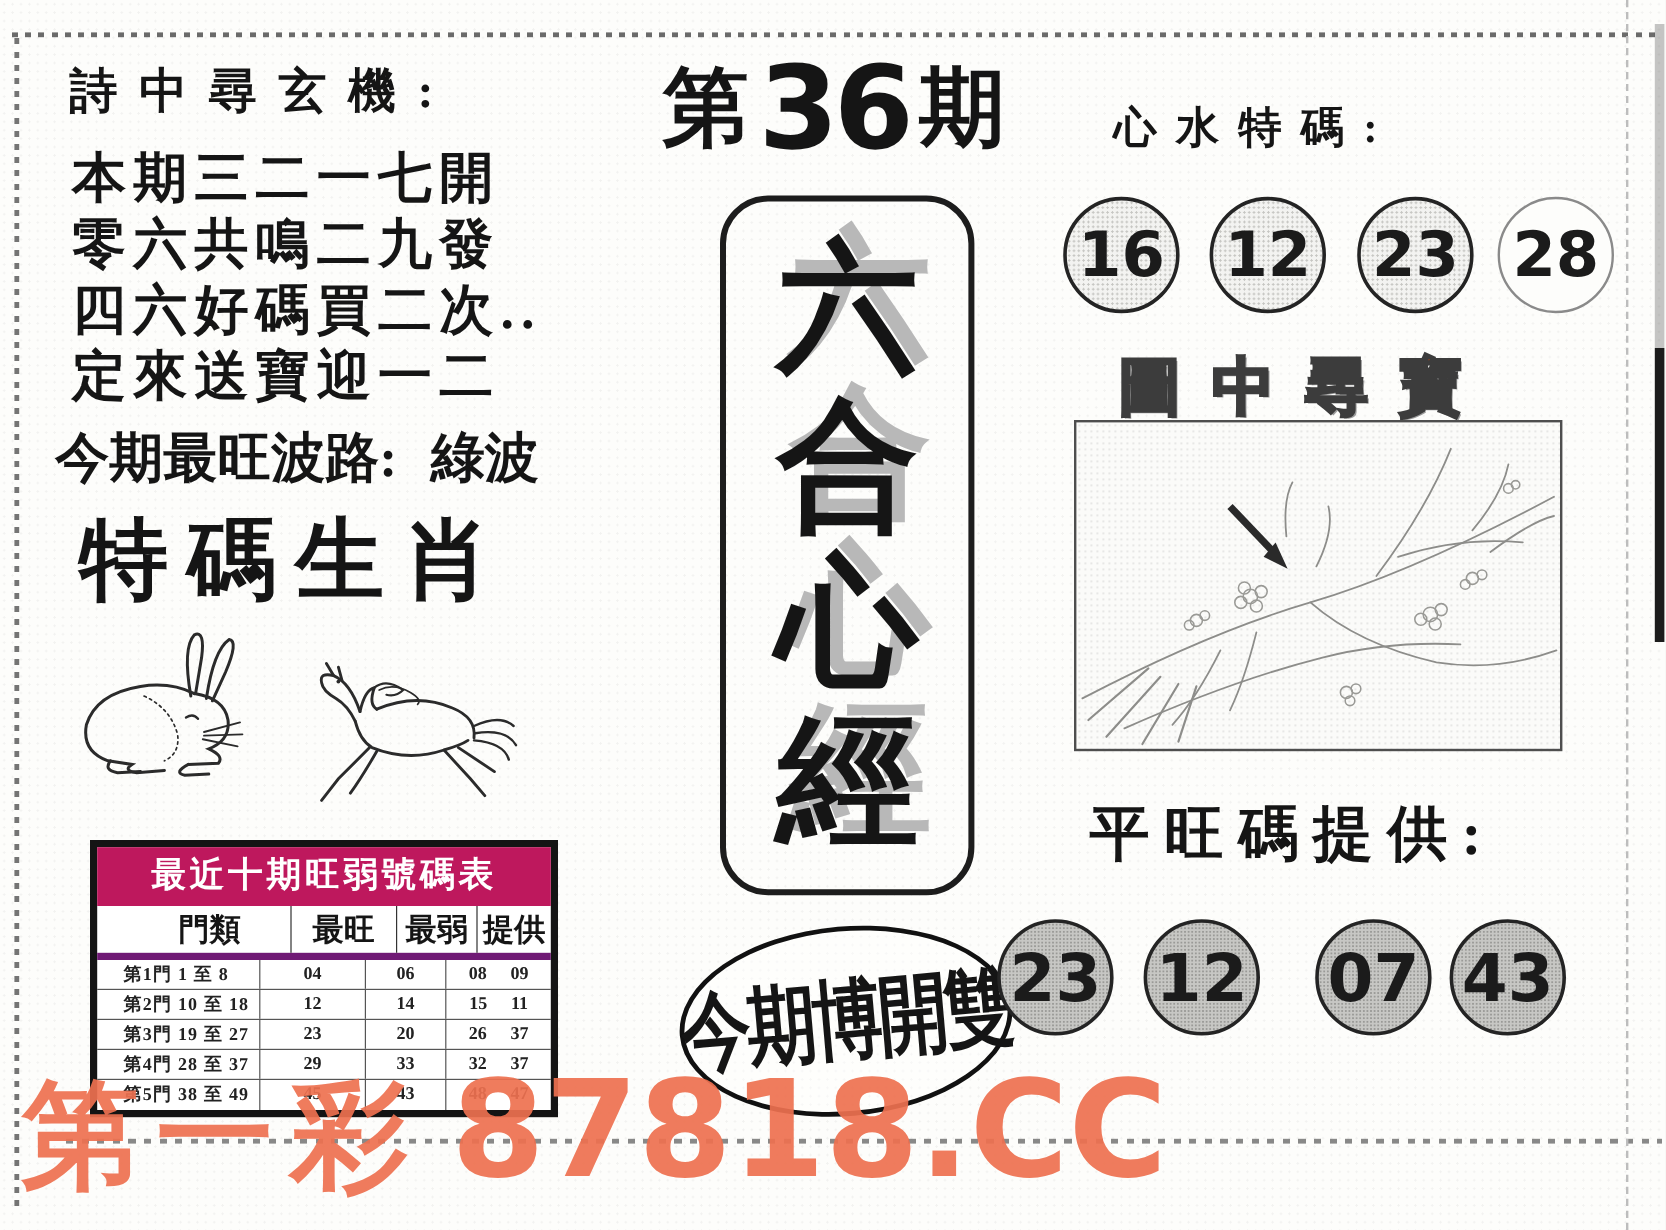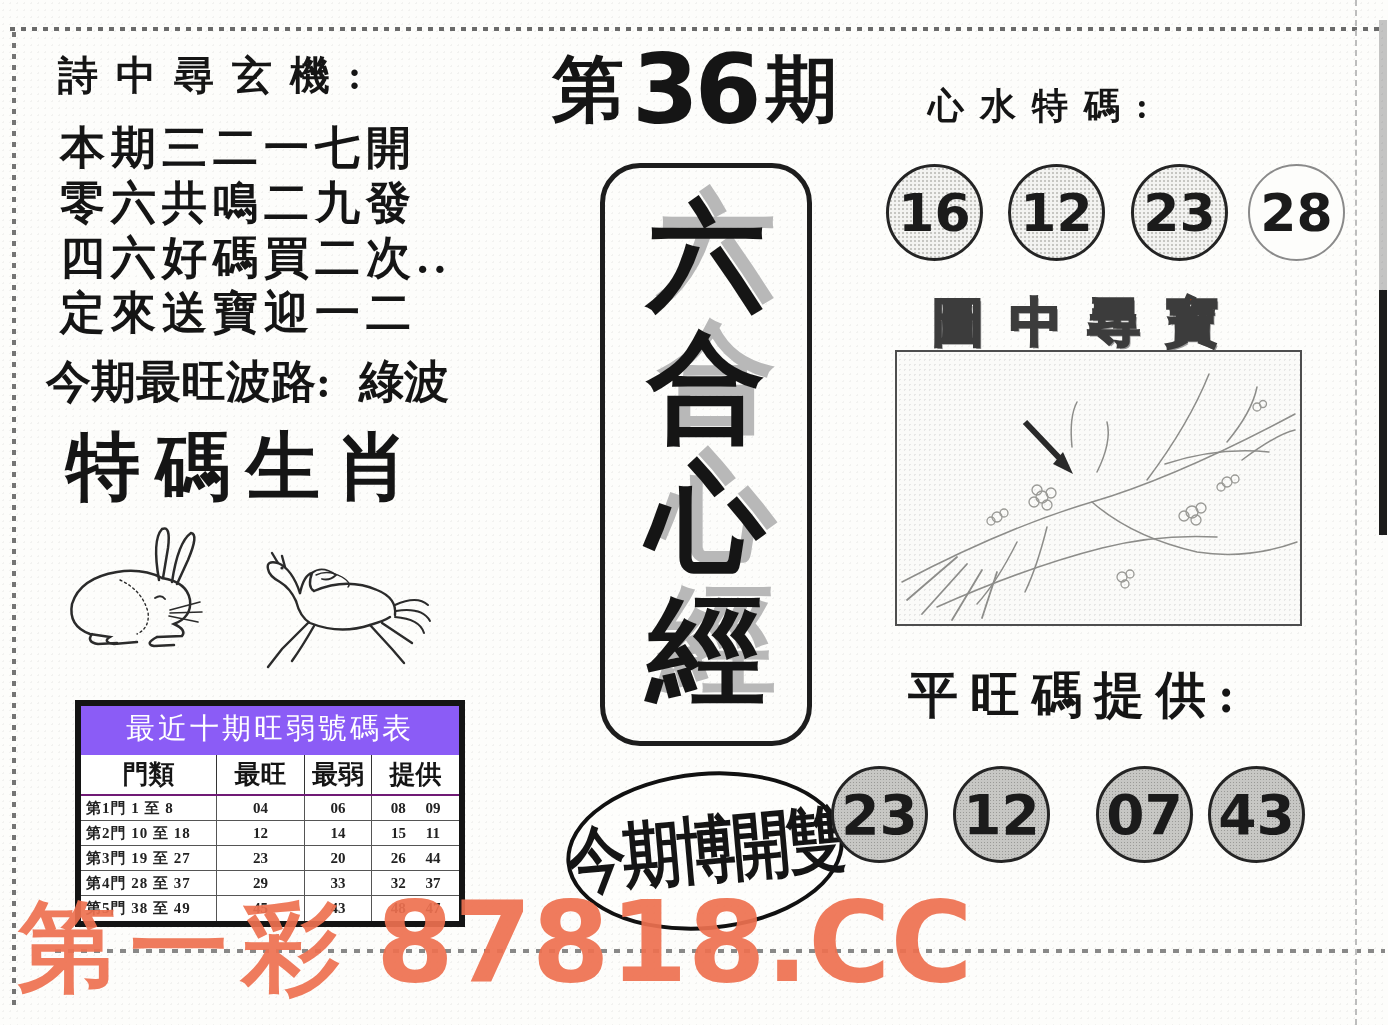--- a/index.html
+++ b/index.html
@@ -53,36 +53,36 @@
   .zodiac-heading {
     position:absolute; left:66px; top:418px; font-size:74px; font-weight:900;
     letter-spacing:16px; white-space:nowrap;
   }
   .rabbit-wrap { position:absolute; left:62px; top:520px; }
   .horse-wrap  { position:absolute; left:252px; top:535px; }
 
   
   .lot-table { position:absolute; left:75px; top:700px; width:390px; border:6px solid #141414; background:#fff; }
   .lot-title {
-    background:#8b5cf6; color:#fff; text-align:center;
-    font-size:29px; font-weight:400; letter-spacing:3px; padding:3px 0 6px;
-  }
-  .lot-head { display:grid; grid-template-columns:136px 88px 67px 1fr; border-bottom:2px solid #701a75; }
+    background:#be185d; color:#fff; text-align:center;
+    font-size:29px; font-weight:700; letter-spacing:3px; padding:3px 0 6px;
+  }
+  .lot-head { display:grid; grid-template-columns:136px 88px 67px 1fr; border-bottom:6px solid #701a75;padding-left:26px; }
   .lot-head > div {
     font-size:26px; font-weight:900; text-align:center; padding:2px 0;
     border-right:1px solid #333;
   }
   .lot-head > div:last-child { border-right:none; }
   .lot-row { display:grid; grid-template-columns:136px 88px 67px 1fr; border-bottom:1px solid #555; height:25px; align-items:center; }
   .lot-row:last-child { border-bottom:none; }
   .lot-row > div {
     font-size:15px; font-weight:bold; text-align:center; border-right:1px solid #555;
     height:100%; display:flex; align-items:center; justify-content:center; color:#222;
   }
-  .lot-row > div:first-child { justify-content:flex-start; padding-left:5px; letter-spacing:1px; }
+  .lot-row > div:first-child { justify-content:flex-start; padding-left:22px; letter-spacing:1px; }
   .lot-row > div:last-child { border-right:none; word-spacing:16px; }
 
   
   .issue-title {
     position:absolute; left:552px; top:42px; display:flex; align-items:center; white-space:nowrap;
   }
   .issue-title .cjk { font-size:72px; font-weight:900; }
   .issue-title .num { font-size:96px; font-weight:900; font-family:"DejaVu Sans",sans-serif; letter-spacing:-4px; margin:0 8px; line-height:1; }
   .main-title-box {
     position:absolute; left:600px; top:163px; width:212px; height:583px;
@@ -229,21 +229,21 @@
     <div class="lot-row">
       <div>第2門 10 至 18</div>
       <div>12</div>
       <div>14</div>
       <div>15 11</div>
     </div>
     <div class="lot-row">
       <div>第3門 19 至 27</div>
       <div>23</div>
       <div>20</div>
-      <div>26 44</div>
+      <div>26 37</div>
     </div>
     <div class="lot-row">
       <div>第4門 28 至 37</div>
       <div>29</div>
       <div>33</div>
       <div>32 37</div>
     </div>
     <div class="lot-row">
       <div>第5門 38 至 49</div>
       <div>45</div>

